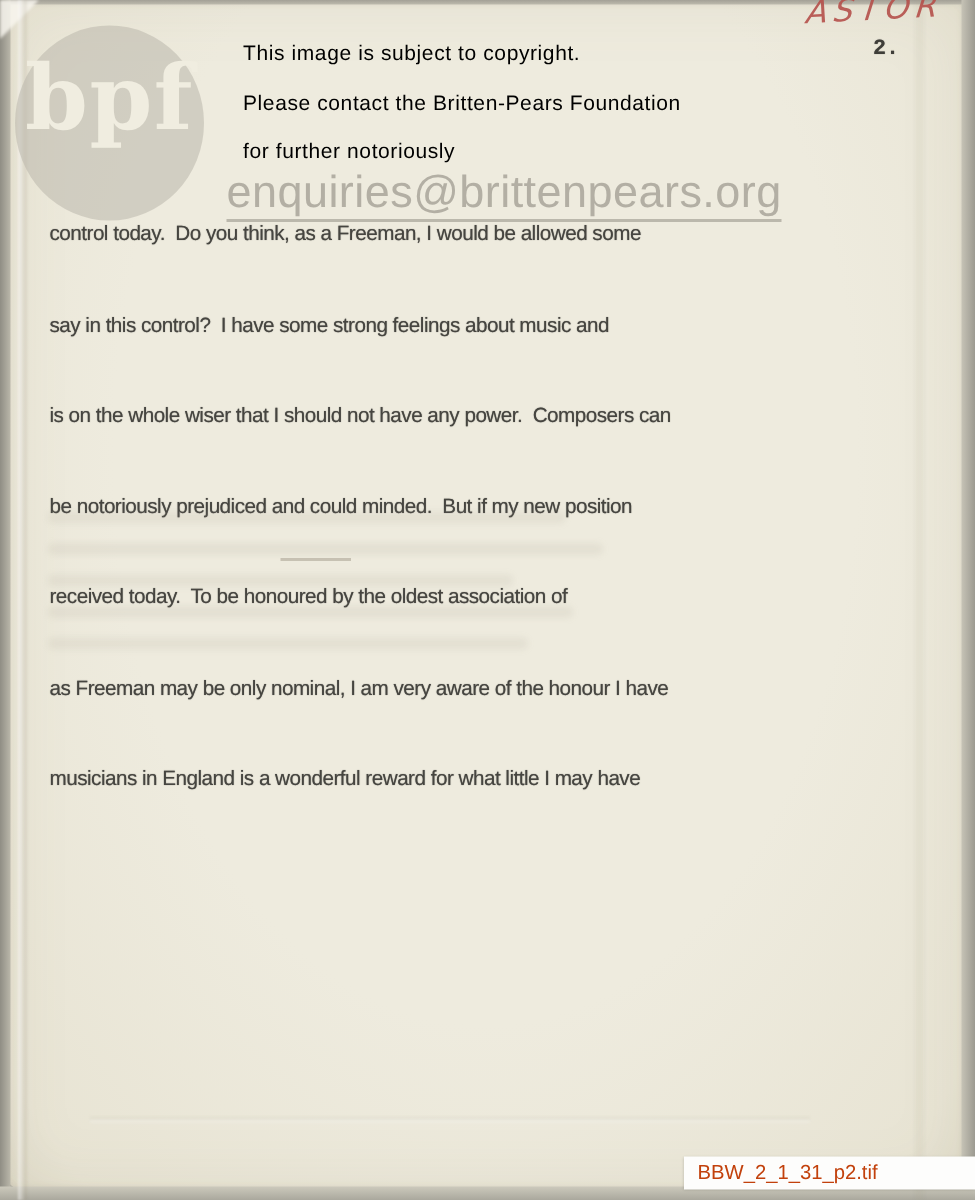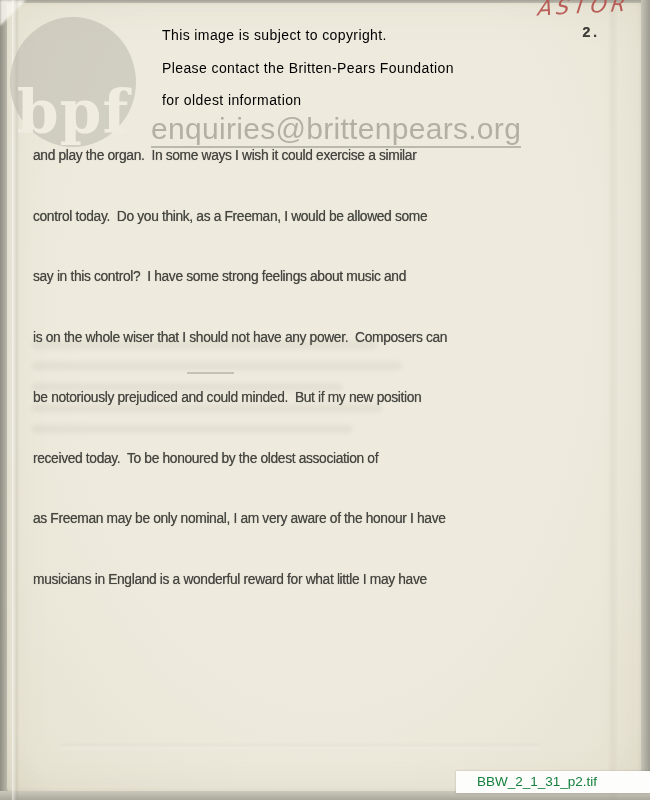--- a/index.html
+++ b/index.html
@@ -33,21 +33,21 @@
   .crease-right{position:absolute;left:608px;top:0;width:10px;height:800px;
     background:linear-gradient(90deg,transparent,rgba(150,143,120,0.10),transparent);
     filter:blur(1px);}
   .crease-bottom{position:absolute;left:60px;top:744px;width:480px;height:5px;
     background:linear-gradient(180deg,transparent,rgba(150,143,120,0.12),rgba(255,255,255,0.35),transparent);
     filter:blur(1.2px);}
   
   .logo-circle{
     position:absolute;left:10px;top:17px;width:126px;height:130px;border-radius:50%;
     background:rgba(185,183,172,0.55);
-    display:flex;align-items:flex-end;justify-content:center;
+    display:flex;align-items:flex-start;justify-content:center;
   }
   .logo-text{
     font-family:"DejaVu Serif",serif;font-weight:bold;font-size:60px;
     color:#f0ede0;letter-spacing:1px;margin-top:14px;
   }
   
   .copyright{
     position:absolute;left:162px;top:19px;width:470px;
     font-size:14px;line-height:32.5px;letter-spacing:0.4px;
     color:#000000;
@@ -82,21 +82,21 @@
   
   .ghost{position:absolute;left:32px;top:341px;}
   .ghost-line{height:8px;border-radius:4px;margin-bottom:13px;
     background:rgba(158,152,132,0.12);filter:blur(2px);}
   .pencil-dash{position:absolute;left:187px;top:372px;width:47px;height:2px;
     background:rgba(125,118,100,0.35);filter:blur(0.5px);}
   
   .filename-box{
     position:absolute;left:456px;top:771px;width:194px;height:22px;
     background:#fdfdfc;box-shadow:0 0 2px rgba(0,0,0,0.2);
-    font-size:13.5px;color:#15803d;line-height:22px;padding-left:21px;
+    font-size:13.5px;color:#c2410c;line-height:22px;padding-left:9px;
     box-sizing:border-box;
   }
 </style>
 </head>
 <body>
 
 <div class="scan">
 
   <div class="paper"></div>
 
@@ -110,29 +110,28 @@
   <div class="crease-right"></div>
   <div class="crease-bottom"></div>
 
   <div class="logo-circle">
     <span class="logo-text">bpf</span>
   </div>
 
   <div class="copyright">
     <div>This image is subject to copyright.</div>
     <div>Please contact the Britten-Pears Foundation</div>
-    <div>for oldest information</div>
+    <div>for further notoriously</div>
   </div>
 
   <div class="handwriting">ASTOR</div>
 
   <div class="page-number typewriter">2.</div>
 
   <div class="body-text">
-    <div>and play the organ.  In some ways I wish it could exercise a similar</div>
     <div>control today.  Do you think, as a Freeman, I would be allowed some</div>
     <div>say in this control?  I have some strong feelings about music and</div>
     <div>is on the whole wiser that I should not have any power.  Composers can</div>
     <div>be notoriously prejudiced and could minded.  But if my new position</div>
     <div>received today.  To be honoured by the oldest association of</div>
     <div>as Freeman may be only nominal, I am very aware of the honour I have</div>
     <div>musicians in England is a wonderful reward for what little I may have</div>
   </div>
 
   <div class="email">enquiries@brittenpears.org</div>

